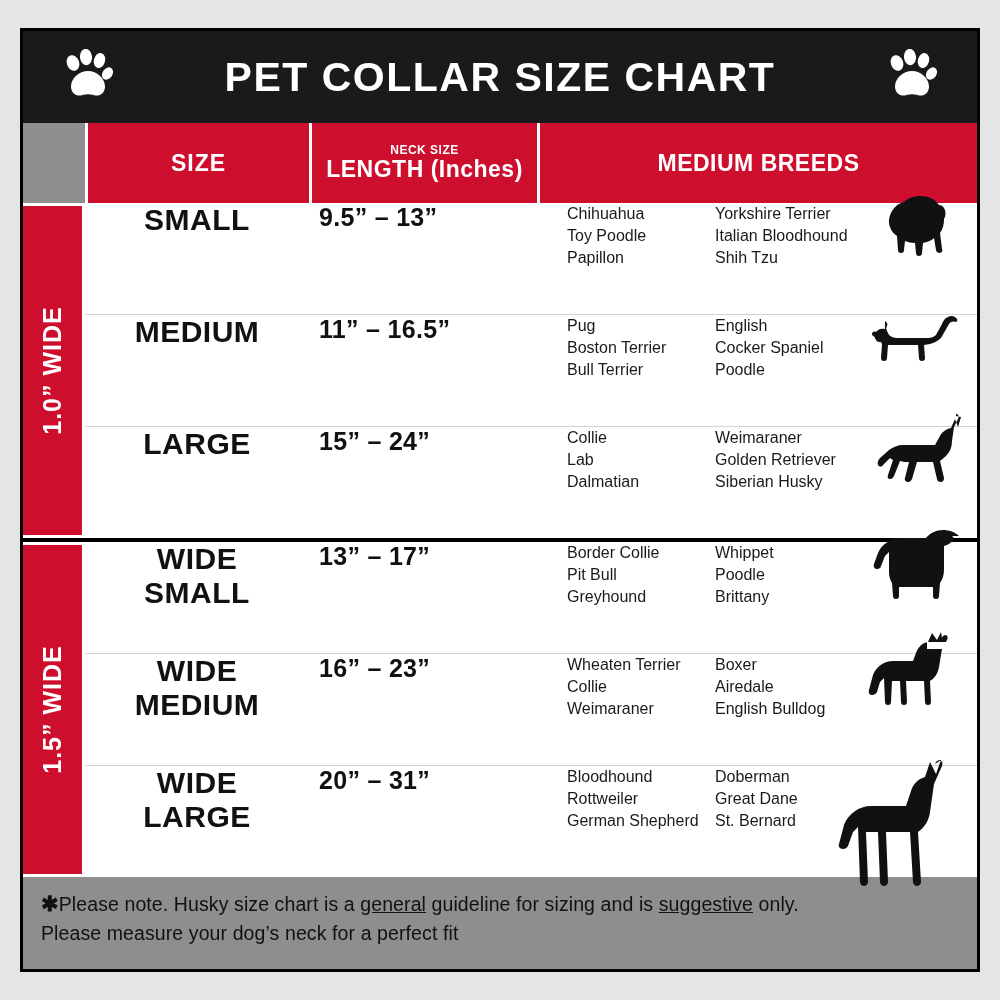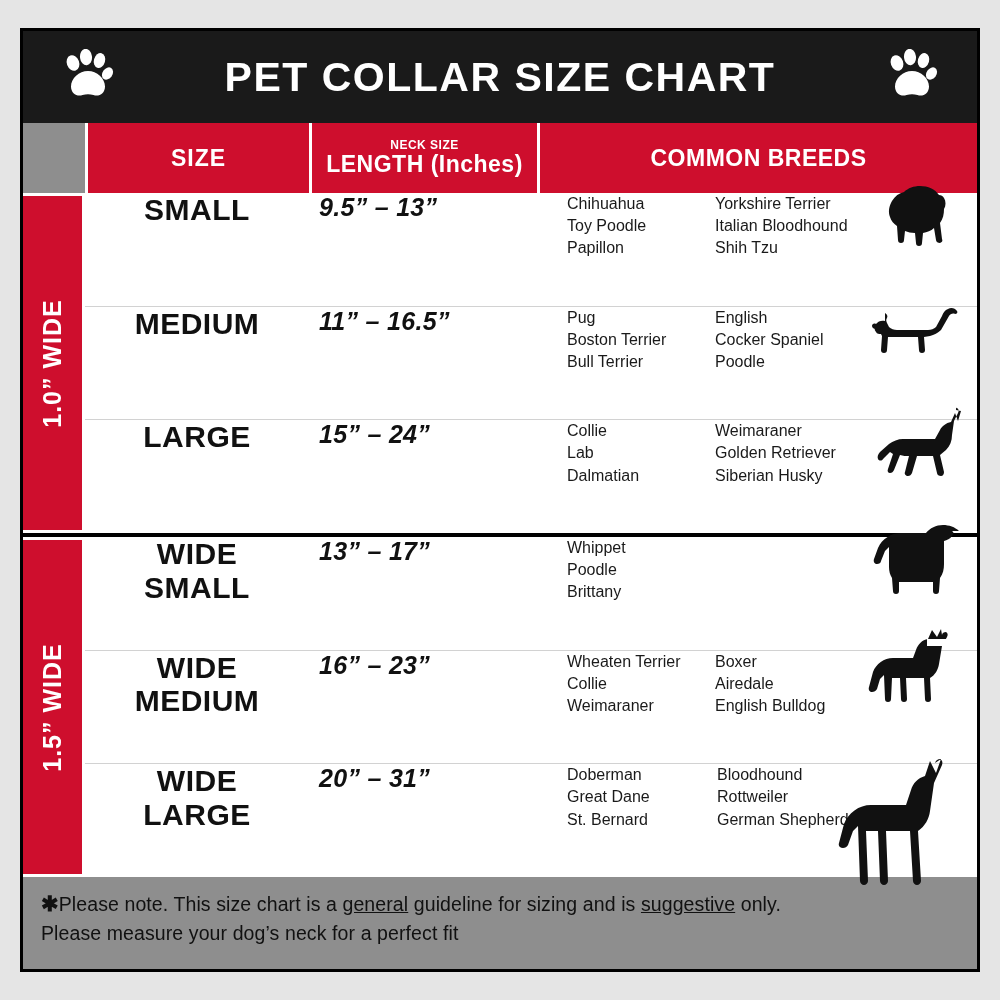--- a/index.html
+++ b/index.html
@@ -53,21 +53,21 @@
     width: 54px;
     height: 54px;
     top: 18px;
   }
   .paw.left { left: 38px; }
   .paw.right { right: 38px; }
 
   
   .colhead {
     display: flex;
-    height: 70px;
+    height: 80px;
     flex: none;
     background: #ffffff;
   }
   .colhead .corner {
     width: 62px;
     background: #8e8e8e;
     flex: none;
     border-right: 3px solid #ffffff;
   }
   .colhead .cell {
@@ -161,21 +161,20 @@
     width: 228px;
     flex: none;
     display: flex;
     align-items: center;
     padding-left: 10px;
     box-sizing: border-box;
     font-size: 25px;
     font-weight: bold;
     color: #111111;
     letter-spacing: 0.3px;
-    font-style: italic;
   }
   .c-breeds {
     flex: 1;
     display: flex;
     align-items: center;
     padding-left: 30px;
     box-sizing: border-box;
     min-width: 0;
     position: relative;
   }
@@ -242,21 +241,21 @@
       </span>
     </div>
 
     <div class="colhead">
       <div class="corner"></div>
       <div class="cell ch-size">SIZE</div>
       <div class="cell ch-length">
         <div class="ch-neck">NECK SIZE</div>
         <div class="ch-len-main">LENGTH (Inches)</div>
       </div>
-      <div class="cell ch-breeds">COMMON BREEDS</div>
+      <div class="cell ch-breeds">MEDIUM BREEDS</div>
     </div>
 
     <div class="body">
 
       <div class="group">
         <div class="group-label">
           <span>1.0” WIDE</span>
         </div>
         <div class="rows">
 
@@ -336,20 +335,25 @@
         </div>
         <div class="rows">
 
           <div class="row">
             <div class="c-size">
               <div>WIDE</div>
               <div>SMALL</div>
             </div>
             <div class="c-len">13” – 17”</div>
             <div class="c-breeds">
+              <div class="breed-col first">
+                <div>Border Collie</div>
+                <div>Pit Bull</div>
+                <div>Greyhound</div>
+              </div>
               <div class="breed-col second">
                 <div>Whippet</div>
                 <div>Poodle</div>
                 <div>Brittany</div>
               </div>
               <span class="silhouette" style="right:10px;bottom:6px;">
                 <svg width="96" height="76" viewBox="0 0 96 76">
                   <path d="M88 10c-4-4-10-6-16-6-7 0-13 3-17 8H30C20 12 11 18 7 27L3 38c-1 3 1 5 3 5s4-1 4-3l4-10 4-4v20c0 4 1 8 3 11l1 13c0 2 1 3 3 3s3-1 3-3v-9h34v9c0 2 1 3 3 3s3-1 3-3l1-13c3-4 4-9 4-14V20c3-1 6-2 8-5 2-2 2-4 0-5z" fill="#111111"></path>
                 </svg>
               </span>
@@ -382,42 +386,42 @@
             </div>
           </div>
 
           <div class="row">
             <div class="c-size">
               <div>WIDE</div>
               <div>LARGE</div>
             </div>
             <div class="c-len">20” – 31”</div>
             <div class="c-breeds">
+              <div class="breed-col first">
+                <div>Bloodhound</div>
+                <div>Rottweiler</div>
+                <div>German Shepherd</div>
+              </div>
               <div class="breed-col second">
                 <div>Doberman</div>
                 <div>Great Dane</div>
                 <div>St. Bernard</div>
               </div>
-              <div class="breed-col first">
-                <div>Bloodhound</div>
-                <div>Rottweiler</div>
-                <div>German Shepherd</div>
-              </div>
               <span class="silhouette" style="right:0px;bottom:-58px;z-index:3;">
                 <svg width="140" height="132" viewBox="0 0 140 132">
                   <path d="M104 2l-5 14-6-12-5 15c-7 2-12 7-14 14l-5 15H34c-12 0-23 8-27 19L2 86c-1 3 1 5 4 5 2 0 4-1 5-3l5-14 5-5 2 55c0 2 2 4 4 4s4-2 4-4l-2-50h12l2 50c0 2 2 4 4 4s4-2 4-4l-2-50h24l3 50c0 2 2 4 4 4s4-2 4-4l-3-50c7-5 11-12 12-20l4-28 8-18c1-3 0-5-2-6-2 0-4 1-5 4z" fill="#111111"></path>
                 </svg>
               </span>
             </div>
           </div>
 
         </div>
       </div>
 
     </div>
 
     <div class="footer">
-      <div class="footer-line"><span class="ast">✱</span><span>Please note. This size chart is a </span><span class="u">general</span><span> guideline for sizing and is </span><span class="u">suggestive</span><span> only.</span></div>
+      <div class="footer-line"><span class="ast">✱</span><span>Please note. Husky size chart is a </span><span class="u">general</span><span> guideline for sizing and is </span><span class="u">suggestive</span><span> only.</span></div>
       <div class="footer-line">Please measure your dog’s neck for a perfect fit</div>
     </div>
 
   </div>
 </div>
 
 </body></html>

